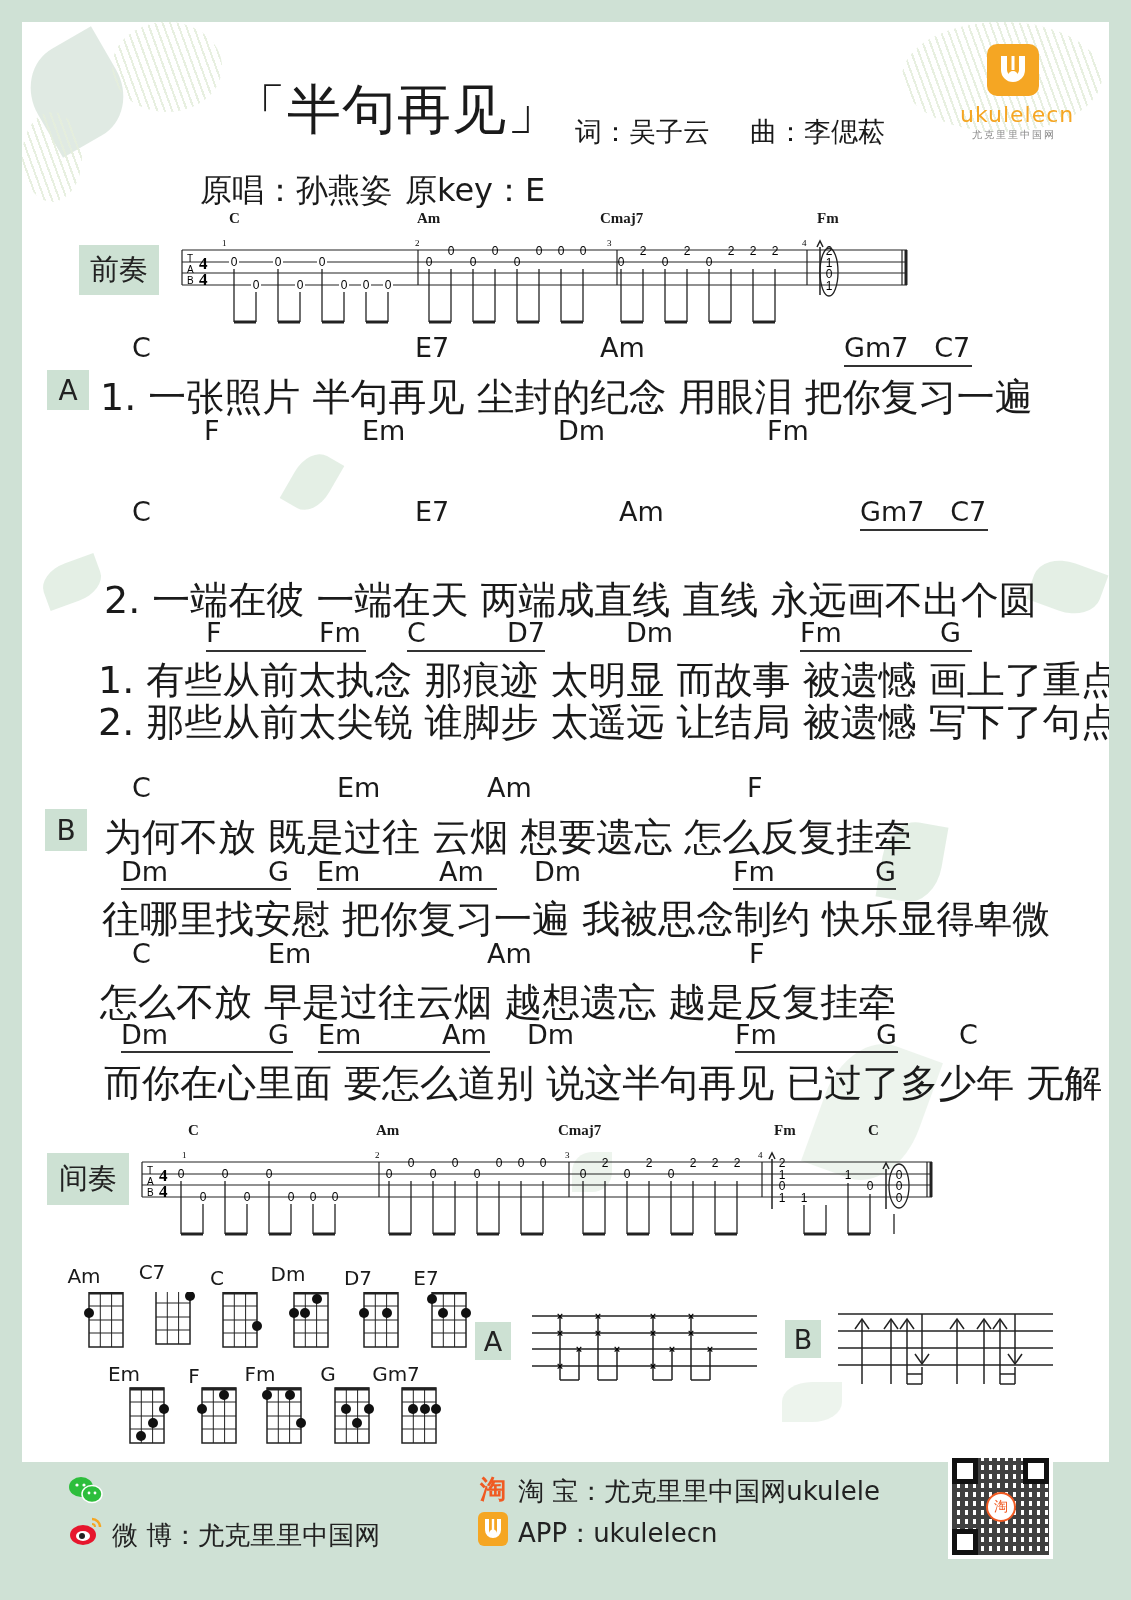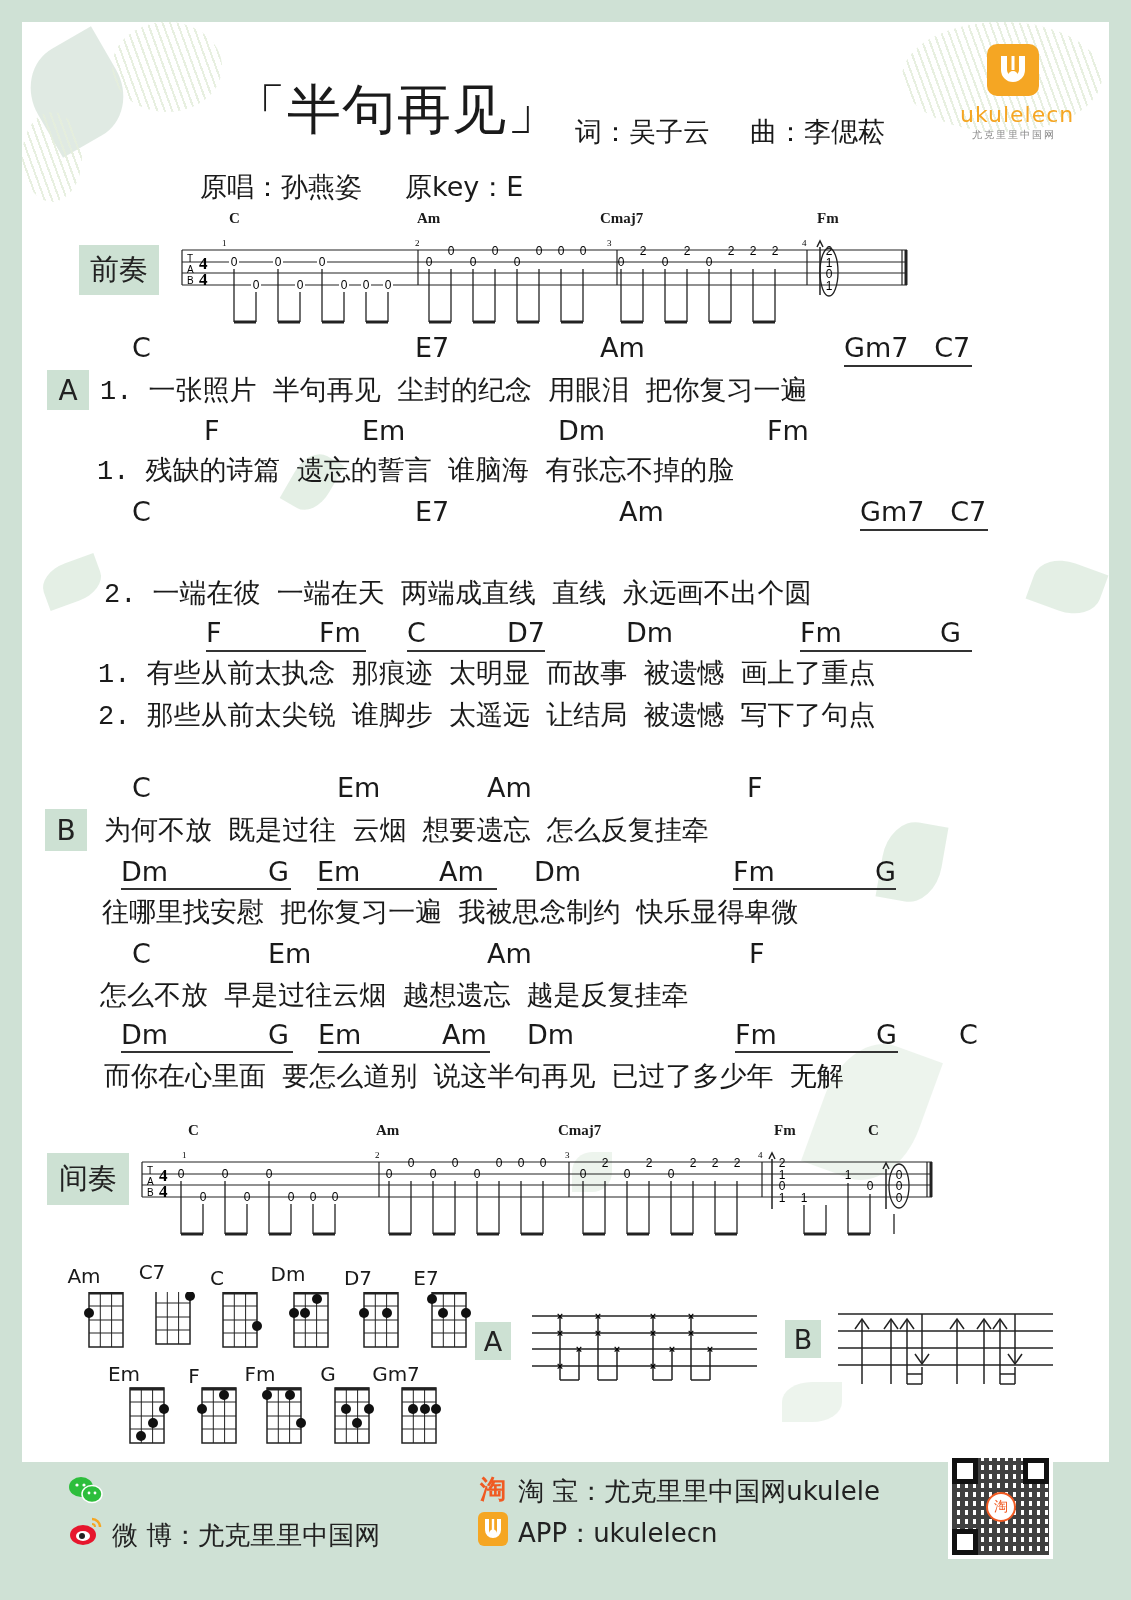--- a/index.html
+++ b/index.html
@@ -4,24 +4,24 @@
 <style>
   * { box-sizing: border-box; margin: 0; padding: 0; }
   html, body { width: 1131px; height: 1600px; overflow: hidden; }
   body { background: #cfe1d5; font-family: "DejaVu Sans", "Liberation Sans", sans-serif; color: #1a1a1a; position: relative; }
   .page { position: absolute; left: 22px; top: 22px; width: 1087px; height: 1440px; background: #ffffff; overflow: hidden; }
   .leaf { position: absolute; border-radius: 50% 0 50% 0; background: #dbe9dc; opacity: .75; }
   .frond { position: absolute; border-radius: 50%; background: repeating-linear-gradient(70deg, #e5eedd 0 2px, transparent 2px 7px); opacity: .9; }
   .abs { position: absolute; white-space: nowrap; }
   .title { font-size: 54px; letter-spacing: 1px; }
   .credits { font-size: 27px; }
-  .meta { font-size: 27px; }
+  .meta { font-size: 32px; }
   .tag { position: absolute; background: #cde1d3; color: #222; display: flex; align-items: center; justify-content: center; }
   .chord { position: absolute; font-size: 27px; white-space: nowrap; }
-  .lyric { position: absolute; font-size: 27px; white-space: nowrap; font-family: Liberation Mono, monospace; }
+  .lyric { position: absolute; font-size: 38px; white-space: nowrap; }
   .uline { position: absolute; height: 2px; background: #333; }
   .serif { font-family: "Liberation Serif", "DejaVu Serif", serif; font-weight: bold; font-size: 15px; }
   .cd-name { position: absolute; font-size: 20px; text-align: center; width: 60px; }
   .footer { position: absolute; left: 0; top: 1462px; width: 1131px; height: 138px; }
   .foot-text { position: absolute; font-size: 26px; color: #222; white-space: nowrap; }
   .icon { position: absolute; display: flex; align-items: center; justify-content: center; }
 </style>
 </head>
 <body>
 
@@ -174,21 +174,20 @@
   <div class="chord" style="left:393px;top:310px">E7</div>
   <div class="chord" style="left:578px;top:310px">Am</div>
   <div class="chord" style="left:822px;top:310px;white-space:pre">Gm7   C7</div>
   <div class="uline" style="left:822px;top:343px;width:128px"></div>
   <div class="lyric" style="left:78px;top:350px">1. 一张照片 半句再见  尘封的纪念  用眼泪 把你复习一遍</div>
 
   <div class="chord" style="left:182px;top:393px">F</div>
   <div class="chord" style="left:340px;top:393px">Em</div>
   <div class="chord" style="left:536px;top:393px">Dm</div>
   <div class="chord" style="left:745px;top:393px">Fm</div>
-  <div class="lyric" style="left:75px;top:430px">1. 残缺的诗篇  遗忘的誓言  谁脑海 有张忘不掉的脸</div>
 
   <div class="chord" style="left:110px;top:474px">C</div>
   <div class="chord" style="left:393px;top:474px">E7</div>
   <div class="chord" style="left:597px;top:474px">Am</div>
   <div class="chord" style="left:838px;top:474px;white-space:pre">Gm7   C7</div>
   <div class="uline" style="left:838px;top:507px;width:128px"></div>
   <div class="lyric" style="left:82px;top:553px">2. 一端在彼 一端在天  两端成直线  直线 永远画不出个圆</div>
 
   <div class="chord" style="left:184px;top:595px">F</div>
   <div class="chord" style="left:297px;top:595px">Fm</div>

